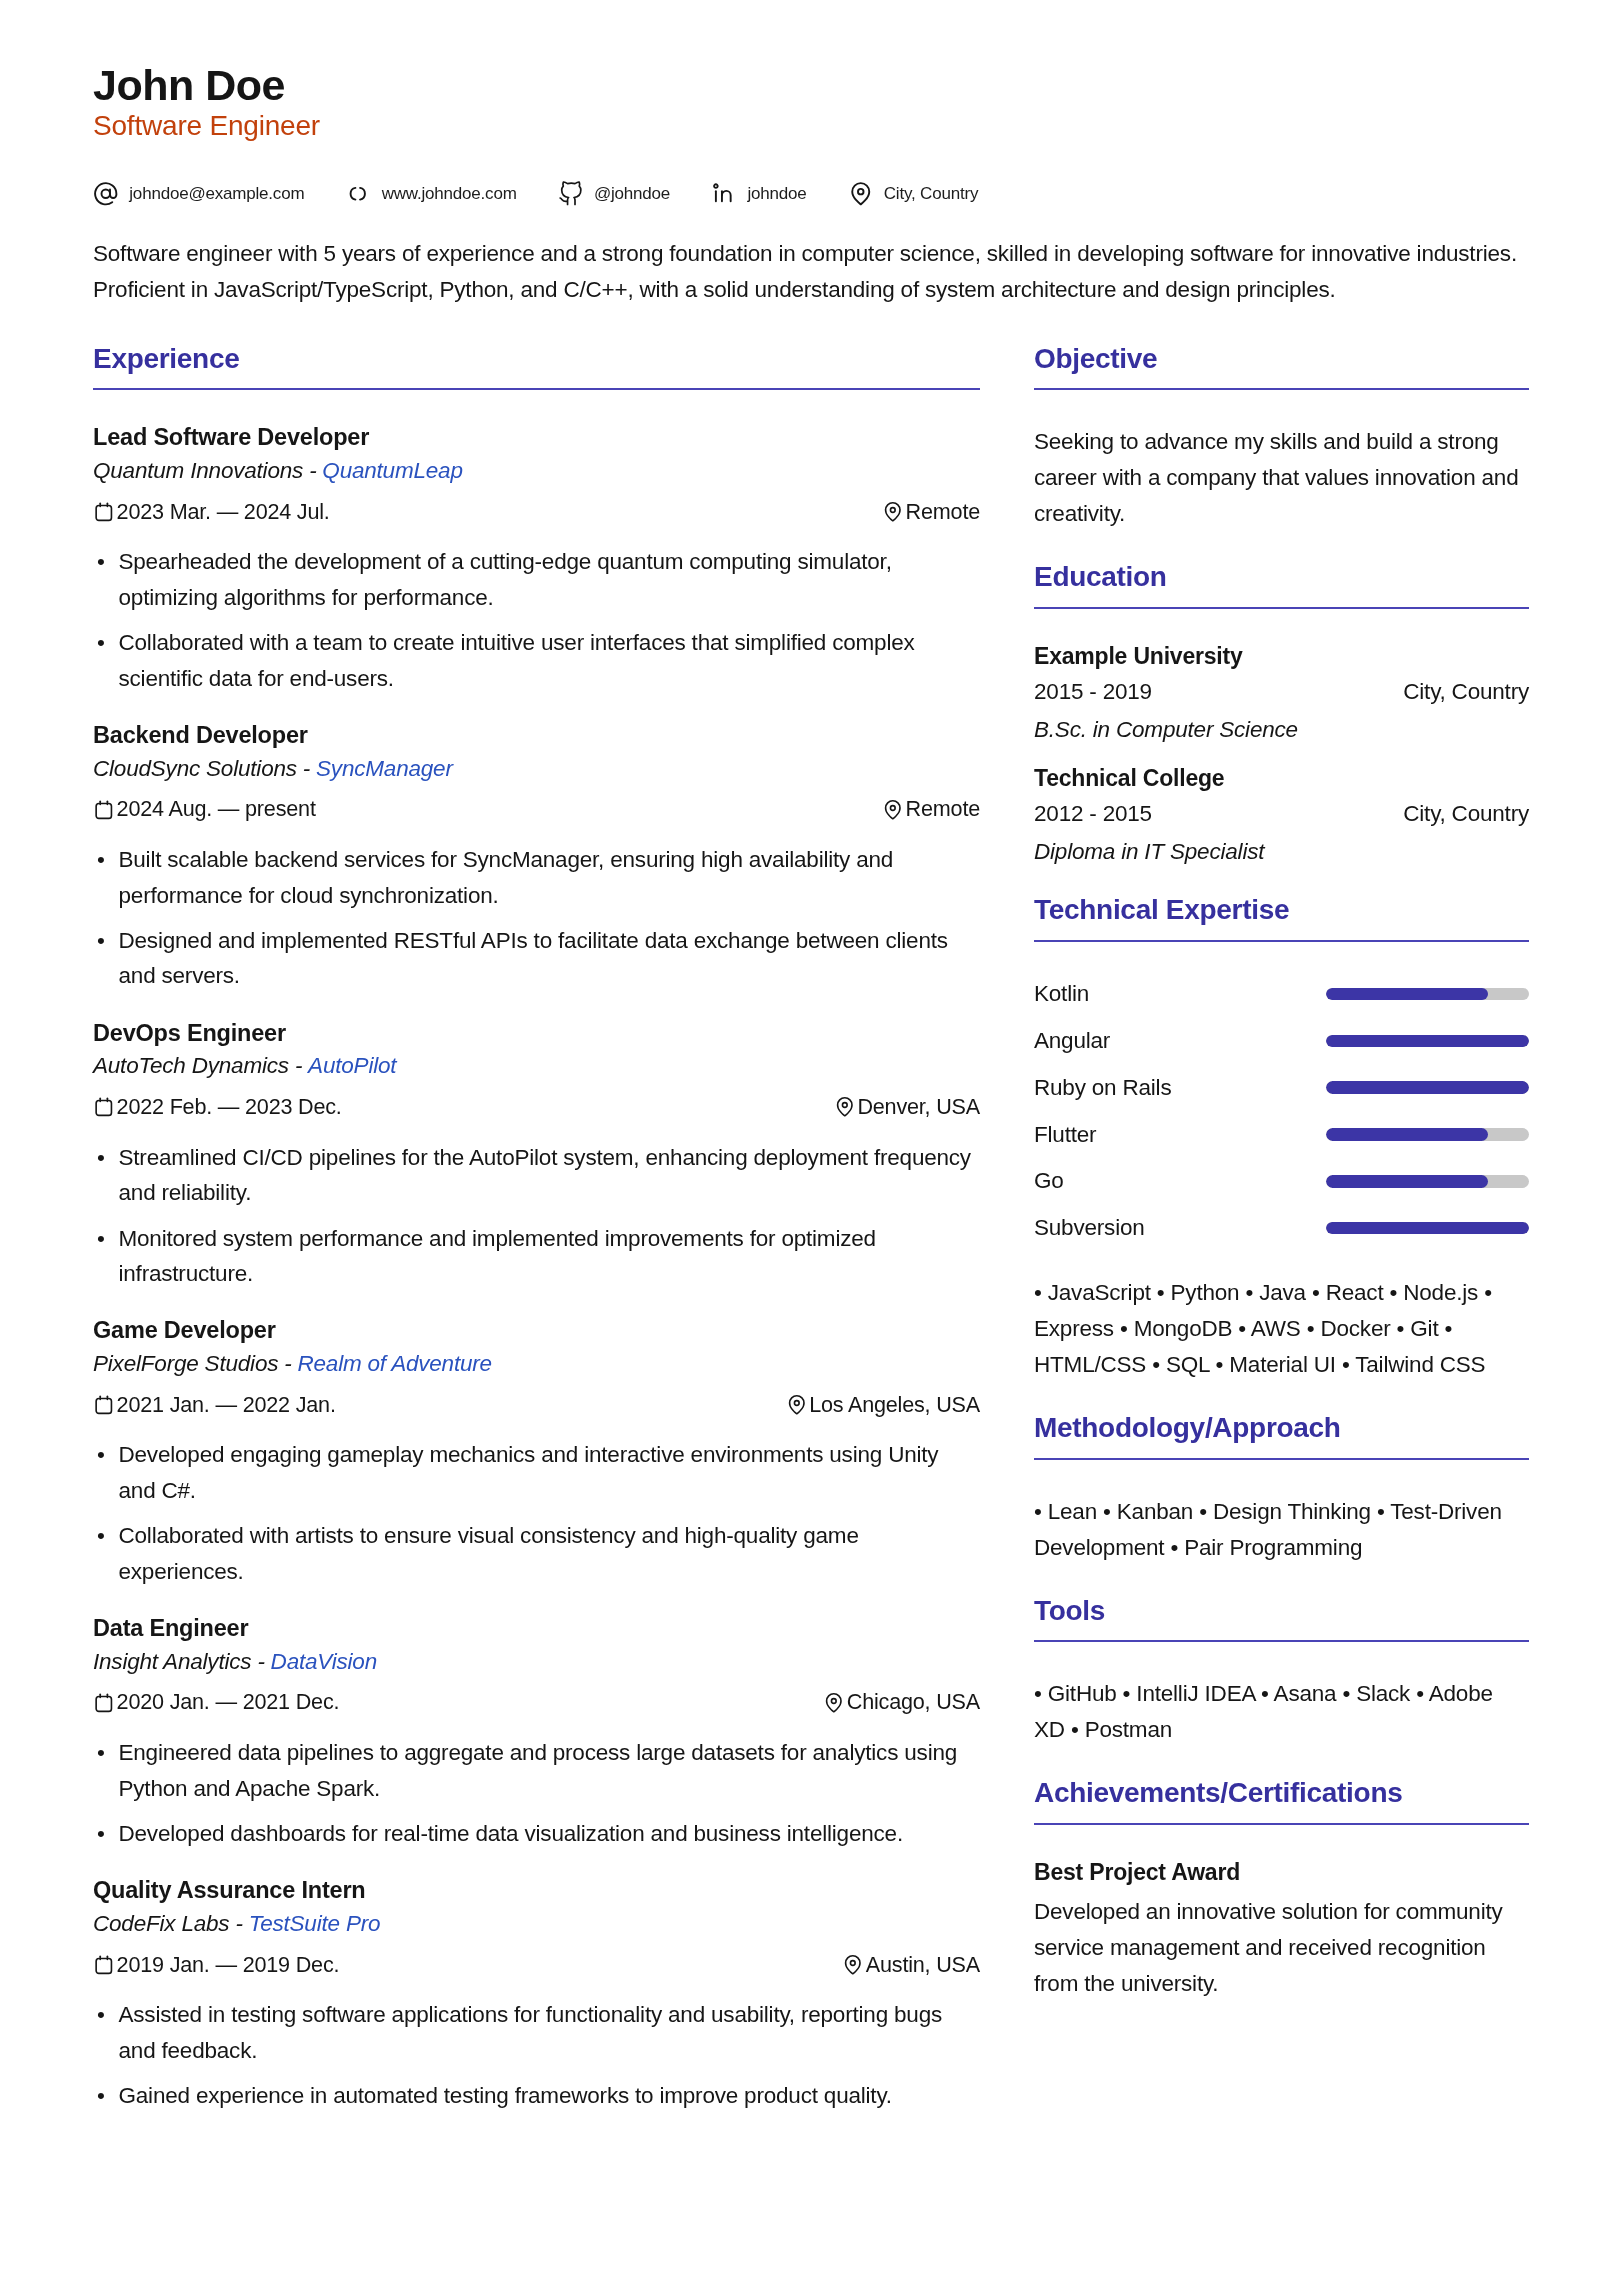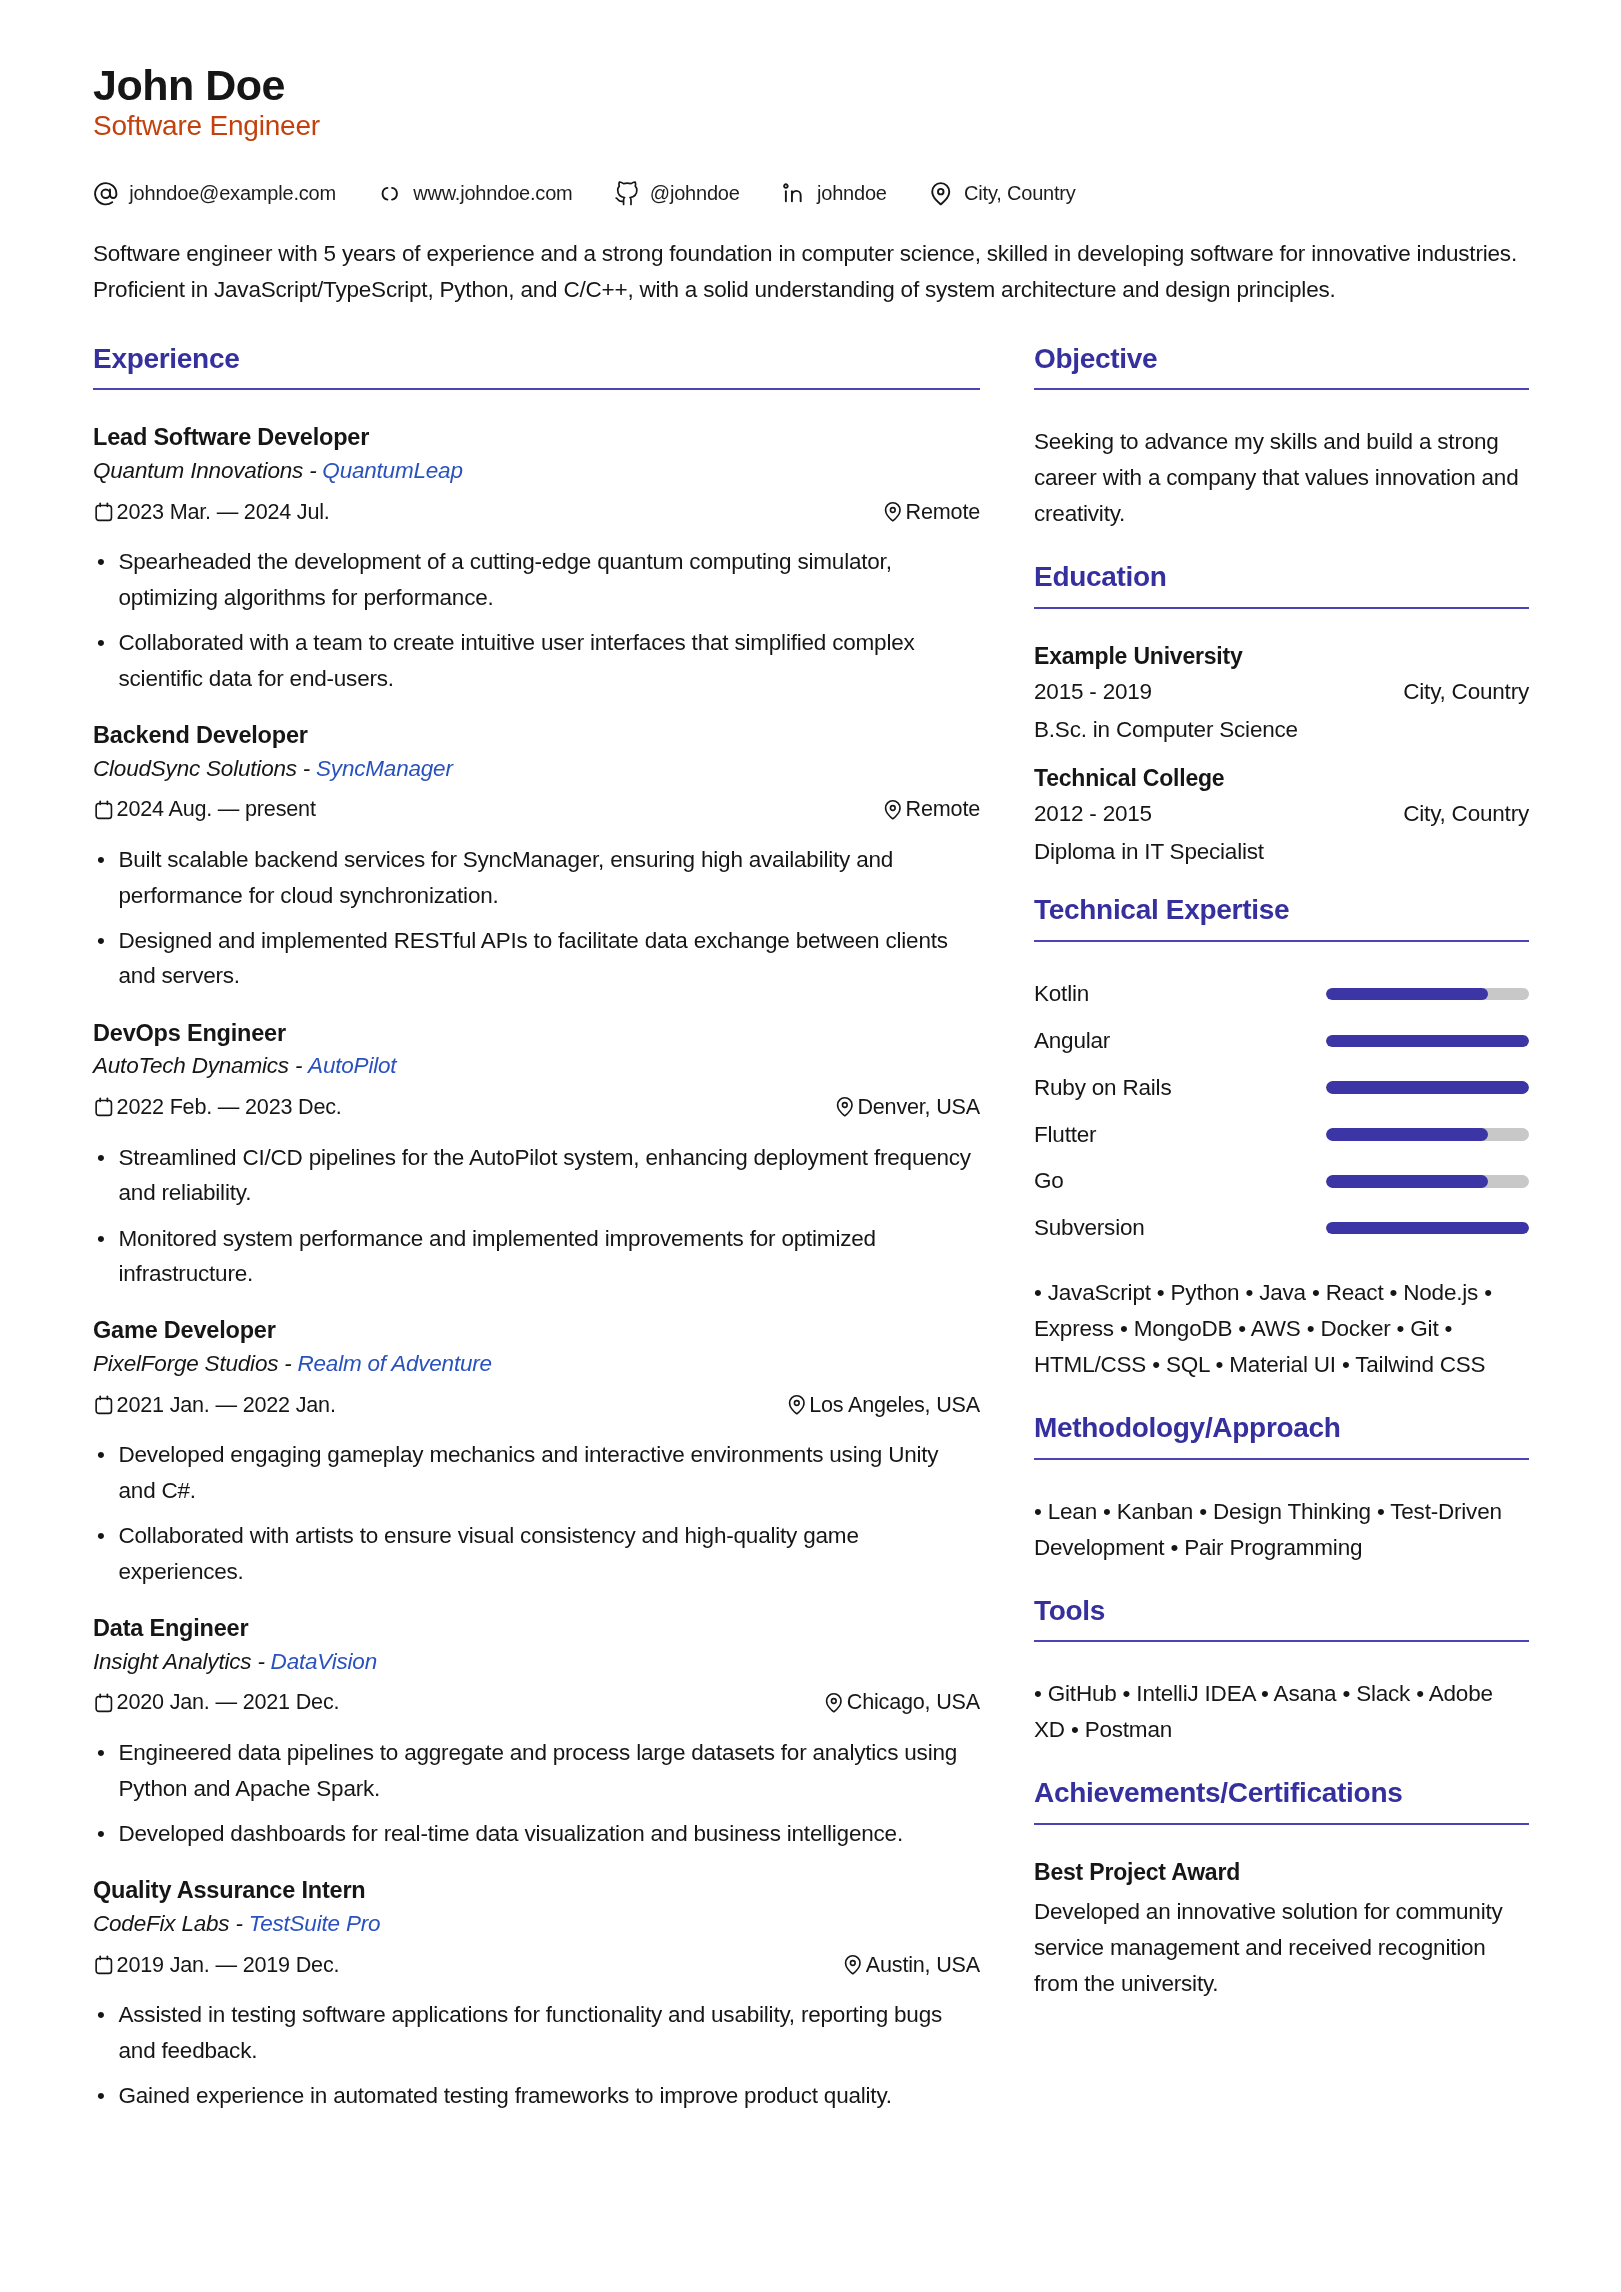--- a/index.html
+++ b/index.html
@@ -18,21 +18,21 @@
     color:var(--ink);
     padding:61px 92px 0 93px;
     letter-spacing:-0.2px;
   }
   svg{display:block;stroke:var(--ink);fill:none;stroke-width:1.8;stroke-linecap:round;stroke-linejoin:round;}
 
   
   .name{font-size:43px;font-weight:700;letter-spacing:-0.5px;}
   .job-title{font-size:28px;margin-top:0;color:#c2410c;}
   .contact-row{display:flex;align-items:center;gap:41px;margin-top:39px;}
-  .contact-item{display:flex;align-items:center;gap:10.8px;font-size:20px;color:#1d1d1d;text-decoration:none;}
+  .contact-item{display:flex;align-items:center;gap:10.8px;font-size:17px;color:#1d1d1d;text-decoration:none;}
   .contact-item .ic{width:25.5px;height:25.5px;flex:0 0 auto;}
   .summary{margin-top:29px;font-size:22.5px;line-height:1.6;max-width:1437px;}
 
   
   .columns{display:flex;gap:54px;margin-top:35px;}
   .col-left{flex:0 0 887px;max-width:887px;}
   .col-right{flex:1;min-width:0;}
 
   .sec-heading{
     font-size:28px;font-weight:700;color:var(--accent);
@@ -51,21 +51,21 @@
   .meta-group .ic{width:21.6px;height:21.6px;}
   .bullets{list-style:none;}
   .bullets li{position:relative;padding-left:25.5px;font-size:22.5px;line-height:1.58;margin-bottom:9.8px;}
   .bullets li::before{content:"•";position:absolute;left:3.9px;top:0;}
 
   
   .body-text{font-size:22.5px;line-height:1.6;}
   .school{margin-bottom:21.6px;}
   .school-name{font-size:23px;font-weight:700;}
   .school-row{display:flex;justify-content:space-between;font-size:22.5px;margin-top:8.8px;}
-  .school-degree{font-size:22.5px;margin-top:12.7px;}
+  .school-degree{font-size:22.5px;margin-top:12.7px;font-style:italic;}
   .skill-row{display:flex;align-items:center;margin-bottom:10.8px;min-height:36px;}
   .skill-name{flex:1;font-size:22.5px;}
   .bar{width:203px;height:12.7px;border-radius:6.9px;background:var(--bar-track);overflow:hidden;}
   .bar-fill{height:100%;border-radius:6.9px;background:var(--bar-fill);}
   .award-title{font-size:23px;font-weight:700;margin-bottom:8px;}
 </style>
 </head>
 <body>
 
 <header>

